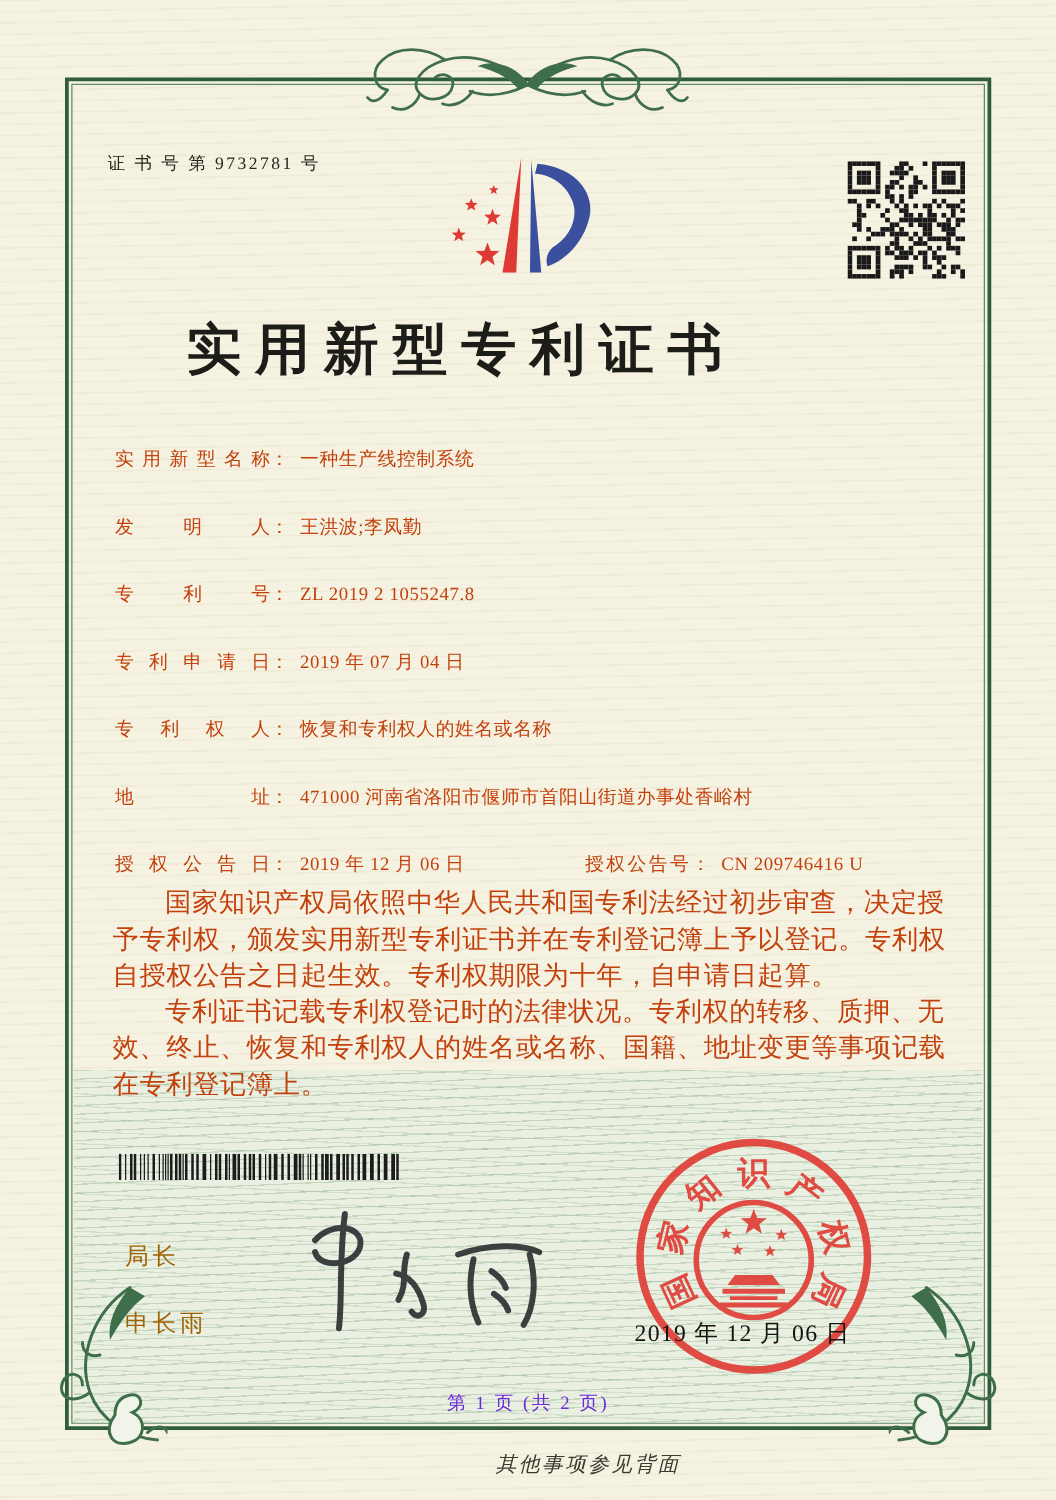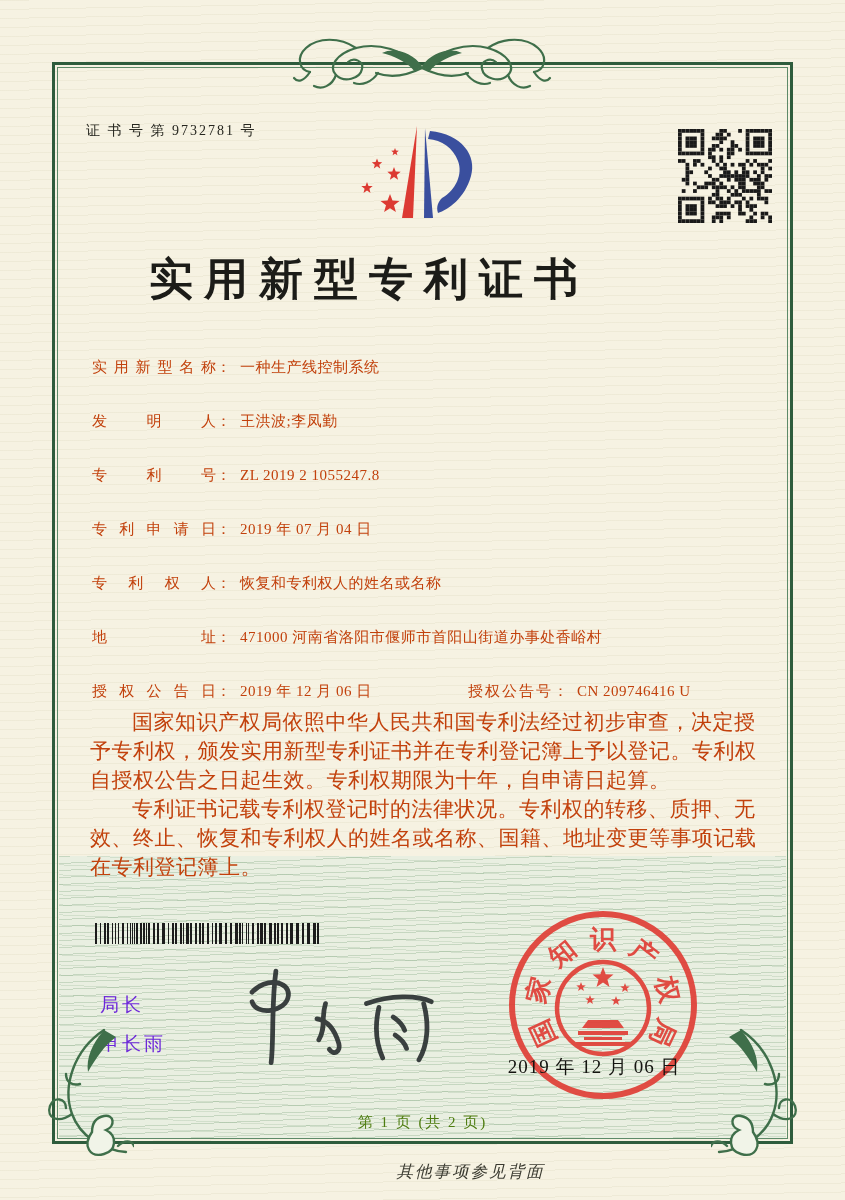--- a/index.html
+++ b/index.html
@@ -39,28 +39,28 @@
   .frow{position:absolute;left:92px;white-space:nowrap;font-size:15px;color:#c2410c;}
   .flabel{display:inline-block;width:124px;text-align:justify;text-align-last:justify;}
   .fvalue{margin-left:9px;letter-spacing:.5px;}
   .g2{position:absolute;left:336px;top:0;margin-left:40px;}
   .g2 .g2label{letter-spacing:2px;}
   .paras{position:absolute;left:90px;top:708px;width:668px;font-size:21px;line-height:29px;
     font-family:"Liberation Serif","DejaVu Serif",serif;color:#c2410c;}
   .paras p{margin:0;text-indent:2em;letter-spacing:.5px;}
   .barcode{position:absolute;left:95px;top:923px;width:226px;height:21px;}
   .signer{position:absolute;left:100px;top:992px;font-size:19px;letter-spacing:3px;
-    font-family:"Liberation Sans","DejaVu Sans",sans-serif;color:#6d28d9;}
-  .signer .name{display:block;margin-top:13px;}
+    font-family:"Liberation Sans","DejaVu Sans",sans-serif;color:#a16207;}
+  .signer .name{display:block;margin-top:28px;}
   .signature{position:absolute;left:233px;top:962px;width:205px;height:108px;}
   .seal{position:absolute;left:506px;top:908px;width:194px;height:194px;opacity:.93;}
   .seal-date{position:absolute;left:494px;top:1054px;width:200px;text-align:center;
     font-size:19px;color:#141410;letter-spacing:1px;}
   .pagenum{position:absolute;left:52px;top:1113px;width:741px;text-align:center;
-    font-size:15px;letter-spacing:2px;color:#4d7c0f;}
+    font-size:15px;letter-spacing:2px;color:#6d28d9;}
   .backnote{position:absolute;left:0;top:1161px;width:845px;text-align:center;
     font-size:16.5px;letter-spacing:2px;color:#3a3a30;font-style:italic;padding-left:48px;}
   .orn-top{position:absolute;left:292px;top:28px;width:260px;height:72px;z-index:3;}
   .orn-corner{position:absolute;width:100px;height:140px;z-index:3;}
   .orn-bl{left:34px;top:1024px;}
   .orn-br{left:711px;top:1024px;transform:scaleX(-1);}
 </style>
 </head>
 <body>
 

